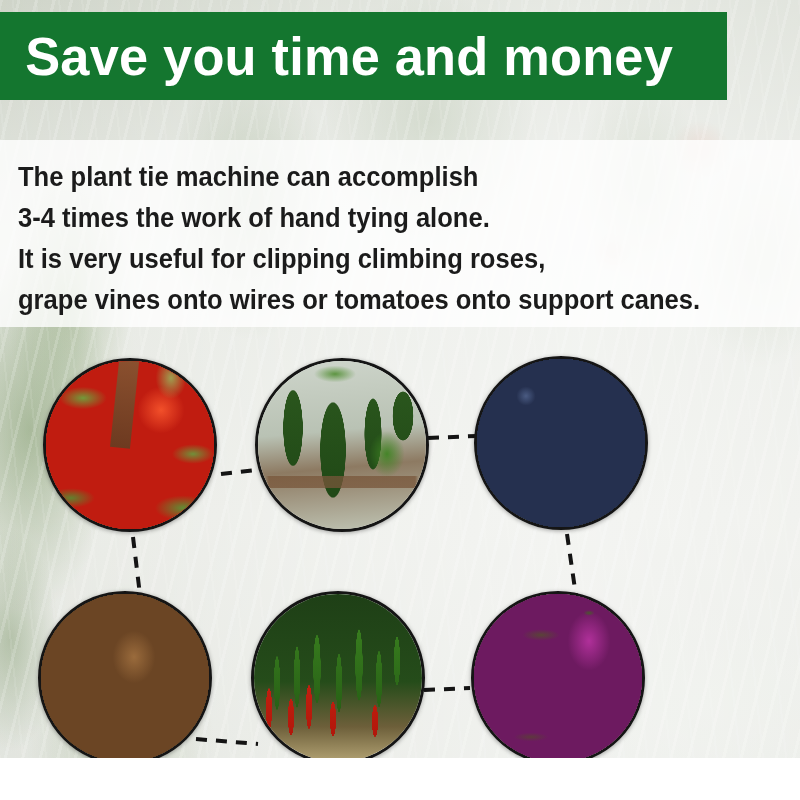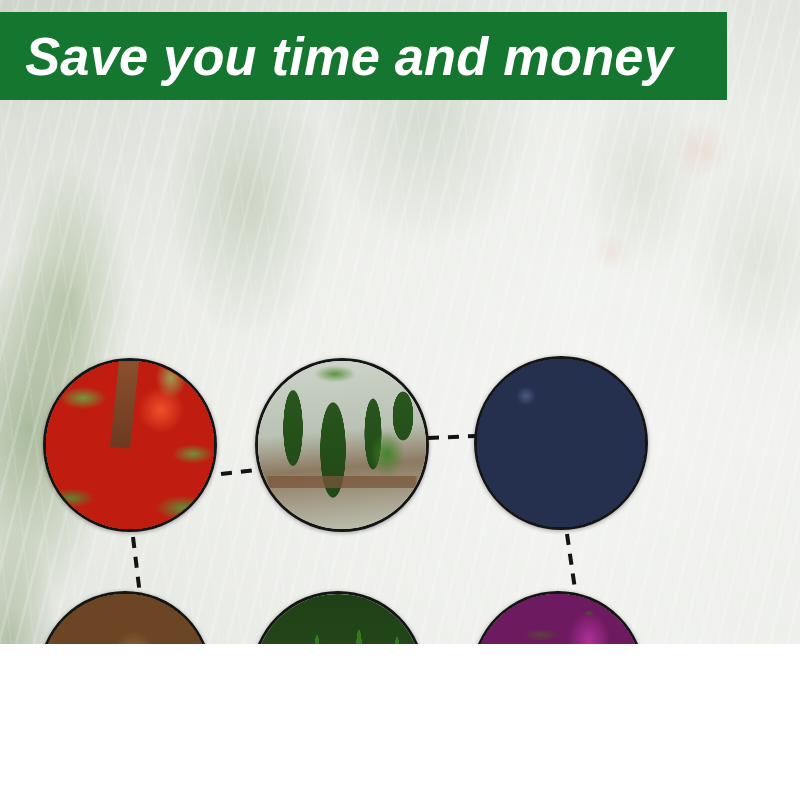--- a/index.html
+++ b/index.html
@@ -5,24 +5,23 @@
 <style>
   * { margin:0; padding:0; box-sizing:border-box; }
   html,body{ background:#ffffff; }
   body{
     font-family:"Liberation Sans", sans-serif;
     width:800px; height:800px; overflow:hidden;
   }
 
   #poster{
     position:relative;
-    width:800px; height:644px;
+    width:800px; height:758px;
     overflow:hidden;
     background:#ef4444;
-    font-style:italic;
   }
 
   
   .bg-base{
     position:absolute; inset:0;
     background:
       linear-gradient(180deg,#c9cfc2 0%,#d7dbd2 18%,#e2e5de 42%,#e6e8e2 68%,#dfe2db 100%);
   }
   .bg-foliage{
     position:absolute; inset:0;
@@ -265,20 +264,26 @@
 
   <div class="bg-base"></div>
   <div class="bg-foliage"></div>
   <div class="bg-haze"></div>
   <div class="bg-streaks"></div>
 
   <div class="banner">
     <div class="banner-text">Save you time and money</div>
   </div>
 
+  <div class="desc-panel">
+    <div class="desc-line">The plant tie machine can accomplish</div>
+    <div class="desc-line">3-4 times the work of hand tying alone.</div>
+    <div class="desc-line">It is very useful for clipping climbing roses,</div>
+    <div class="desc-line">grape vines onto wires or tomatoes onto support canes.</div>
+  </div>
 
   <svg class="connectors" width="800" height="800" viewBox="0 0 800 800">
     <g stroke="#141414" stroke-width="4" stroke-dasharray="11 9" fill="none" stroke-linecap="butt">
       <line x1="221" y1="474" x2="256" y2="470"></line>
       <line x1="428" y1="438" x2="477" y2="436"></line>
       <line x1="133" y1="537" x2="140" y2="595"></line>
       <line x1="567" y1="534" x2="576" y2="596"></line>
       <line x1="196" y1="739" x2="258" y2="744"></line>
       <line x1="424" y1="690" x2="470" y2="688"></line>
     </g>

